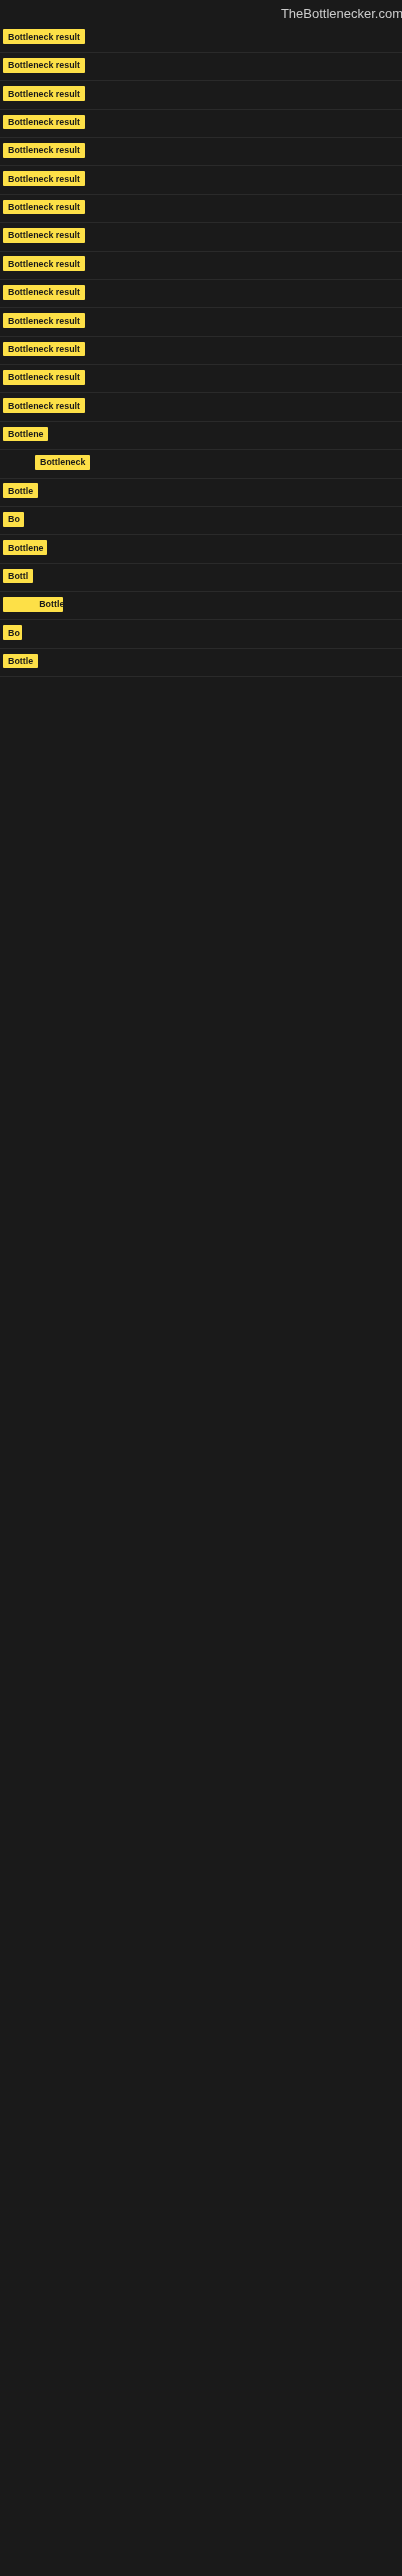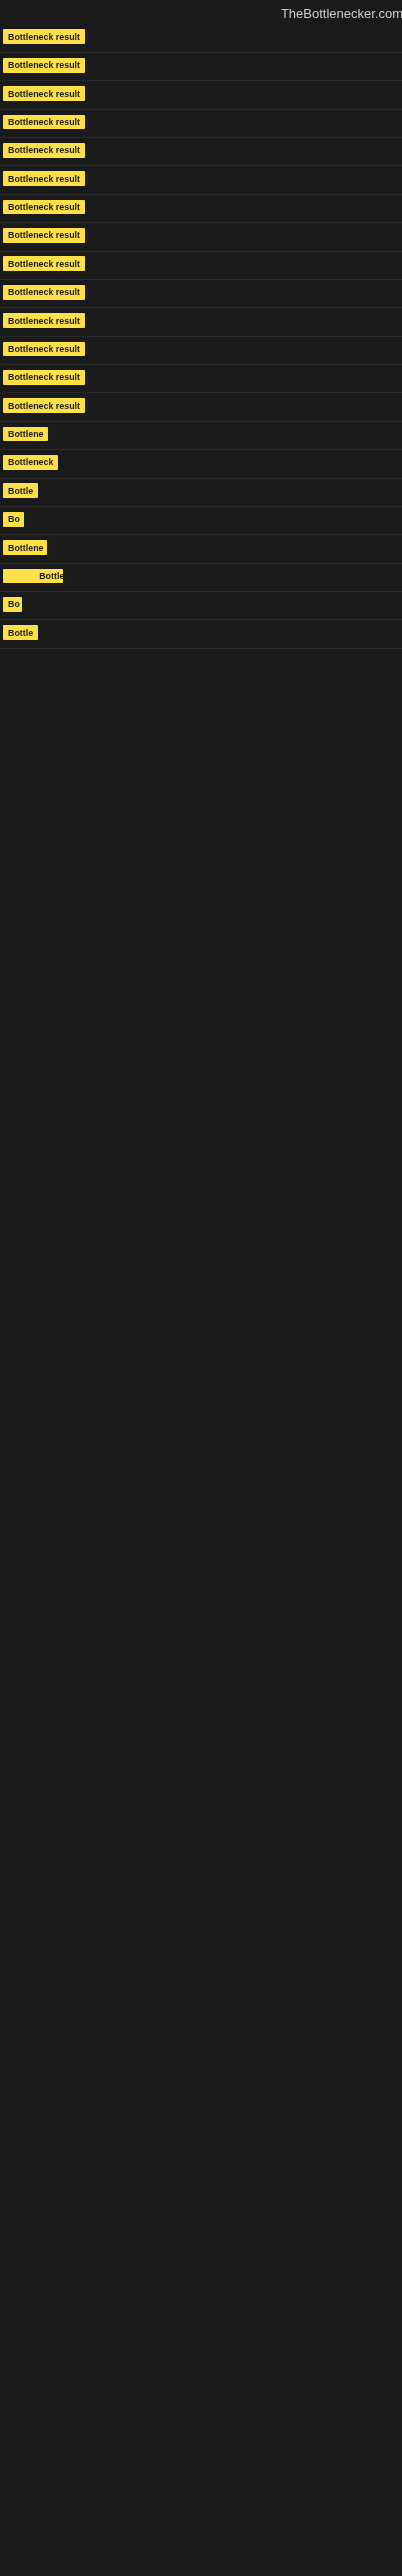--- a/index.html
+++ b/index.html
@@ -51,21 +51,22 @@
     <div class="result-row"><span class="bottleneck-badge" style="max-width: 97px;">Bottleneck result</span></div>
     <div class="result-row"><span class="bottleneck-badge" style="max-width: 97px;">Bottleneck result</span></div>
     <div class="result-row"><span class="bottleneck-badge" style="max-width: 97px;">Bottleneck result</span></div>
     <div class="result-row"><span class="bottleneck-badge" style="max-width: 97px;">Bottleneck result</span></div>
     <div class="result-row"><span class="bottleneck-badge" style="max-width: 97px;">Bottleneck result</span></div>
     <div class="result-row"><span class="bottleneck-badge" style="max-width: 97px;">Bottleneck result</span></div>
     <div class="result-row"><span class="bottleneck-badge" style="max-width: 95px;">Bottleneck result</span></div>
     <div class="result-row"><span class="bottleneck-badge" style="max-width: 93px;">Bottleneck result</span></div>
     <div class="result-row"><span class="bottleneck-badge" style="max-width: 90px;">Bottleneck result</span></div>
     <div class="result-row"><span class="bottleneck-badge" style="max-width: 58px;">Bottlene</span></div>
-    <div class="result-row"><span class="bottleneck-badge" style="max-width: 64px;">Bottleneck</span></div>
+    <div class="result-row"><span class="bottleneck-badge" style="max-width: 64px; margin-left: 32px;">Bottleneck</span></div>
     <div class="result-row"><span class="bottleneck-badge" style="max-width: 47px;">Bottle</span></div>
     <div class="result-row"><span class="bottleneck-badge" style="max-width: 21px;">Bo</span></div>
     <div class="result-row"><span class="bottleneck-badge" style="max-width: 44px;">Bottlene</span></div>
+    <div class="result-row"><span class="bottleneck-badge" style="max-width: 37px;">Bottl</span></div>
     <div class="result-row"><span class="bottleneck-badge" style="max-width: 60px; padding-left: 36px;">Bottlenec</span></div>
     <div class="result-row"><span class="bottleneck-badge" style="max-width: 19.3px;">Bo</span></div>
     <div class="result-row"><span class="bottleneck-badge" style="max-width: 42px;">Bottle</span></div>
   </div>
 
 
 </body></html>

